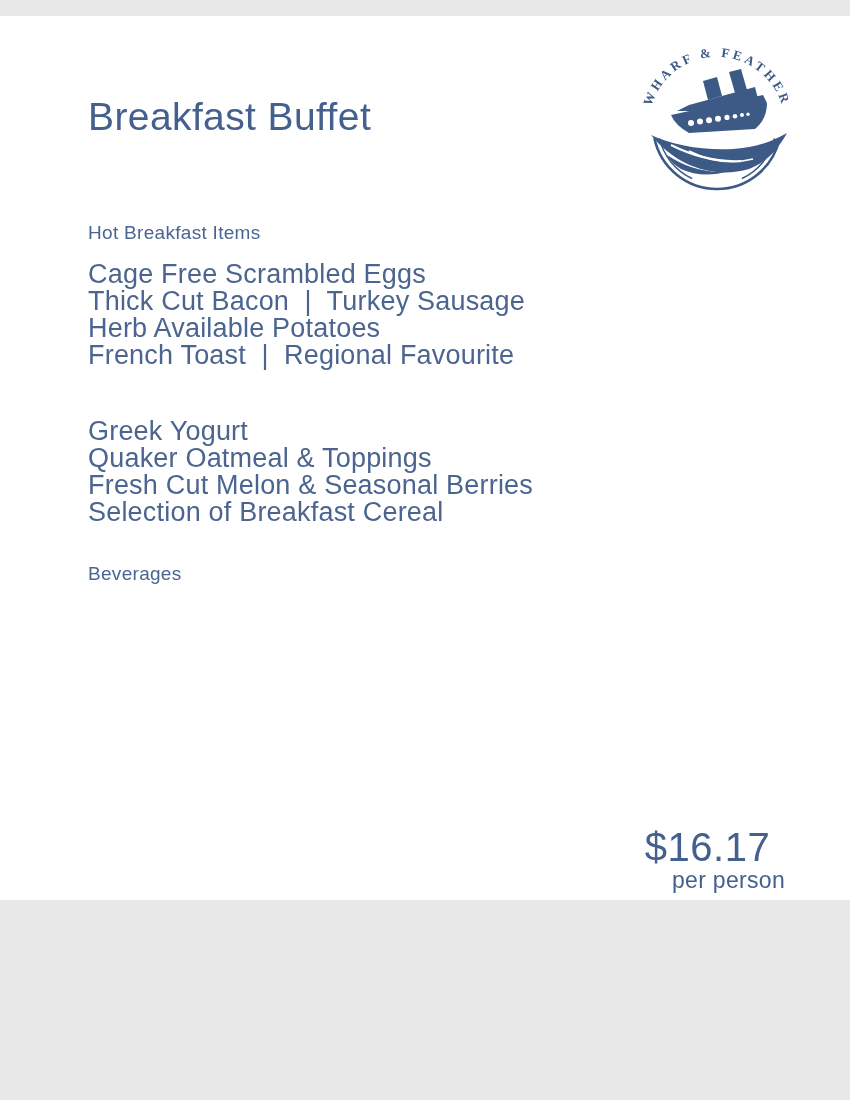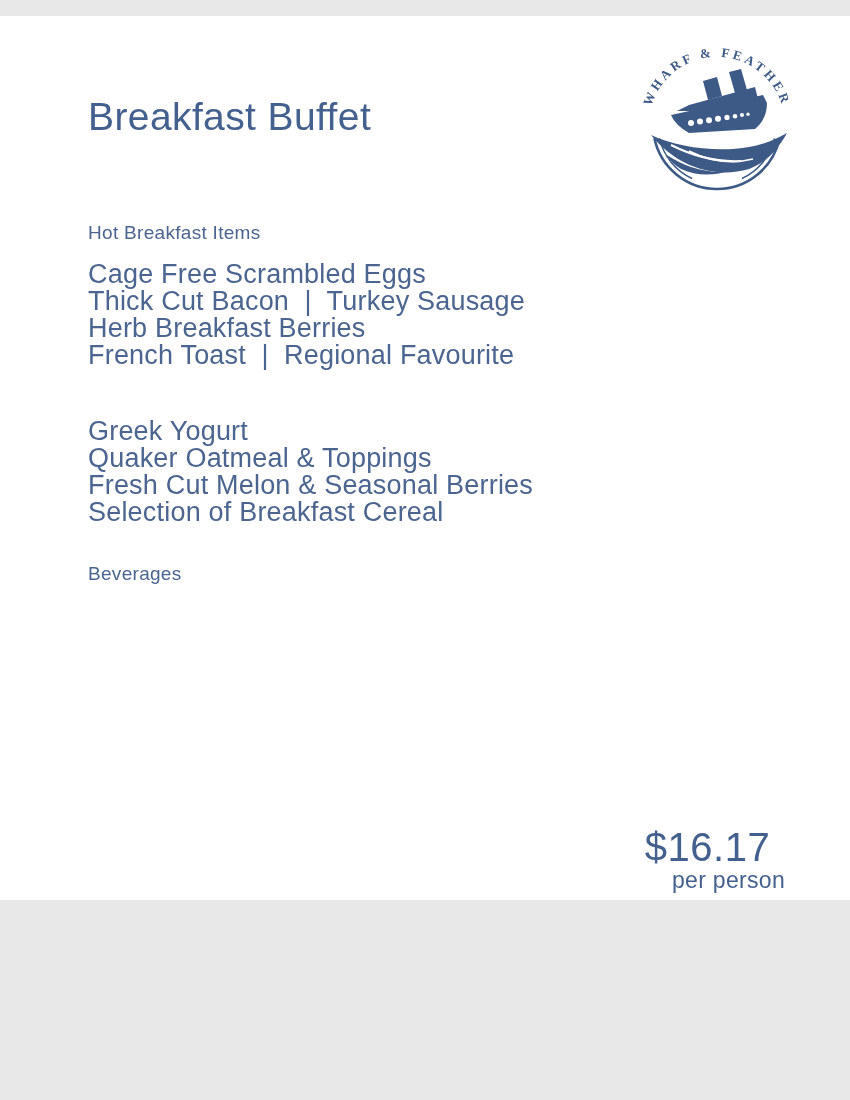--- a/index.html
+++ b/index.html
@@ -122,21 +122,21 @@
       </g>
     </svg>
   </div>
 
   <main class="sections">
       <section class="menu-section">
         <h2>Hot Breakfast Items</h2>
         <ul>
           <li>Cage Free Scrambled Eggs</li>
           <li>Thick Cut Bacon &nbsp;|&nbsp; Turkey Sausage</li>
-          <li>Herb Breakfast Berries</li>
+          <li>Herb Available Potatoes</li>
           <li>French Toast &nbsp;|&nbsp; Regional Favourite</li>
         </ul>
       </section>
       <section class="menu-section">
         <ul>
           <li>Greek Yogurt</li>
           <li>Quaker Oatmeal &amp; Toppings</li>
           <li>Fresh Cut Melon &amp; Seasonal Berries</li>
           <li>Selection of Breakfast Cereal</li>
         </ul>

